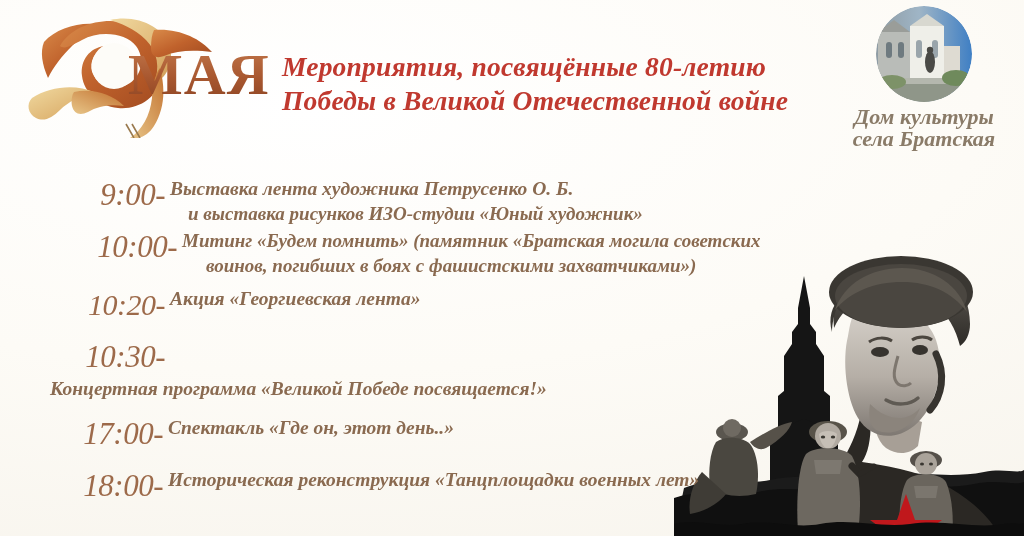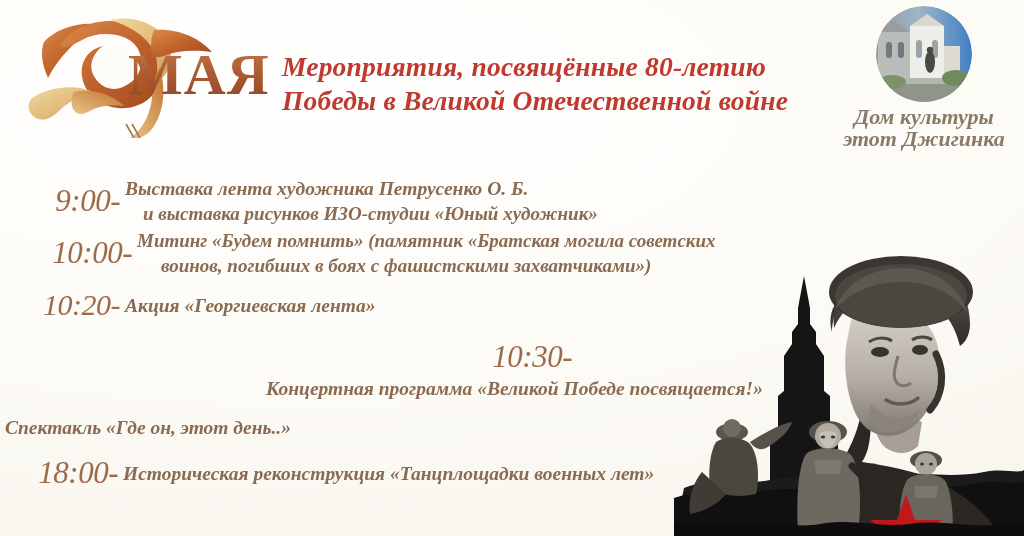--- a/index.html
+++ b/index.html
@@ -99,23 +99,24 @@
 
   
   .schedule {
     position: absolute;
     left: 0;
     top: 176px;
     width: 1024px;
   }
   .sched-row {
     display: flex;
-    align-items: center;
+    align-items: flex-start;
     margin-bottom: 2px;
     position: relative;
+    margin-left: 45px;
   }
   .sched-time {
     font-family: "Liberation Serif", "DejaVu Serif", serif;
     font-style: italic;
     font-size: 30px;
     line-height: 38px;
     color: #9d6a4a;
     text-align: right;
     flex: 0 0 auto;
     white-space: nowrap;
@@ -253,21 +254,21 @@
           <rect x="0" y="72" width="96" height="24" fill="#b4b7ae"></rect>
           <rect x="0" y="78" width="96" height="18" fill="#8f9689"></rect>
 
           <ellipse cx="80" cy="72" rx="14" ry="8" fill="#6f8a5c"></ellipse>
           <ellipse cx="16" cy="76" rx="14" ry="7" fill="#7d9268"></ellipse>
         </g>
       </svg>
     </div>
     <div class="club-caption">
       <div>Дом культуры</div>
-      <div>этот Джигинка</div>
+      <div>села Братская</div>
     </div>
   </div>
 
   <div class="schedule">
 
     <div class="sched-row r0">
       <div class="sched-time">9:00-</div>
       <div class="sched-desc">
         <span>Выставка лента художника Петрусенко О. Б.</span>
         <span class="l2">и выставка рисунков ИЗО-студии «Юный художник»</span>
@@ -290,20 +291,21 @@
     </div>
 
     <div class="sched-row r3">
       <div class="sched-time">10:30-</div>
       <div class="sched-desc">
         <span>Концертная программа «Великой Победе посвящается!»</span>
       </div>
     </div>
 
     <div class="sched-row r4">
+      <div class="sched-time">17:00-</div>
       <div class="sched-desc">
         <span>Спектакль «Где он, этот день..»</span>
       </div>
     </div>
 
     <div class="sched-row r5">
       <div class="sched-time">18:00-</div>
       <div class="sched-desc">
         <span>Историческая реконструкция «Танцплощадки военных лет»</span>
       </div>

